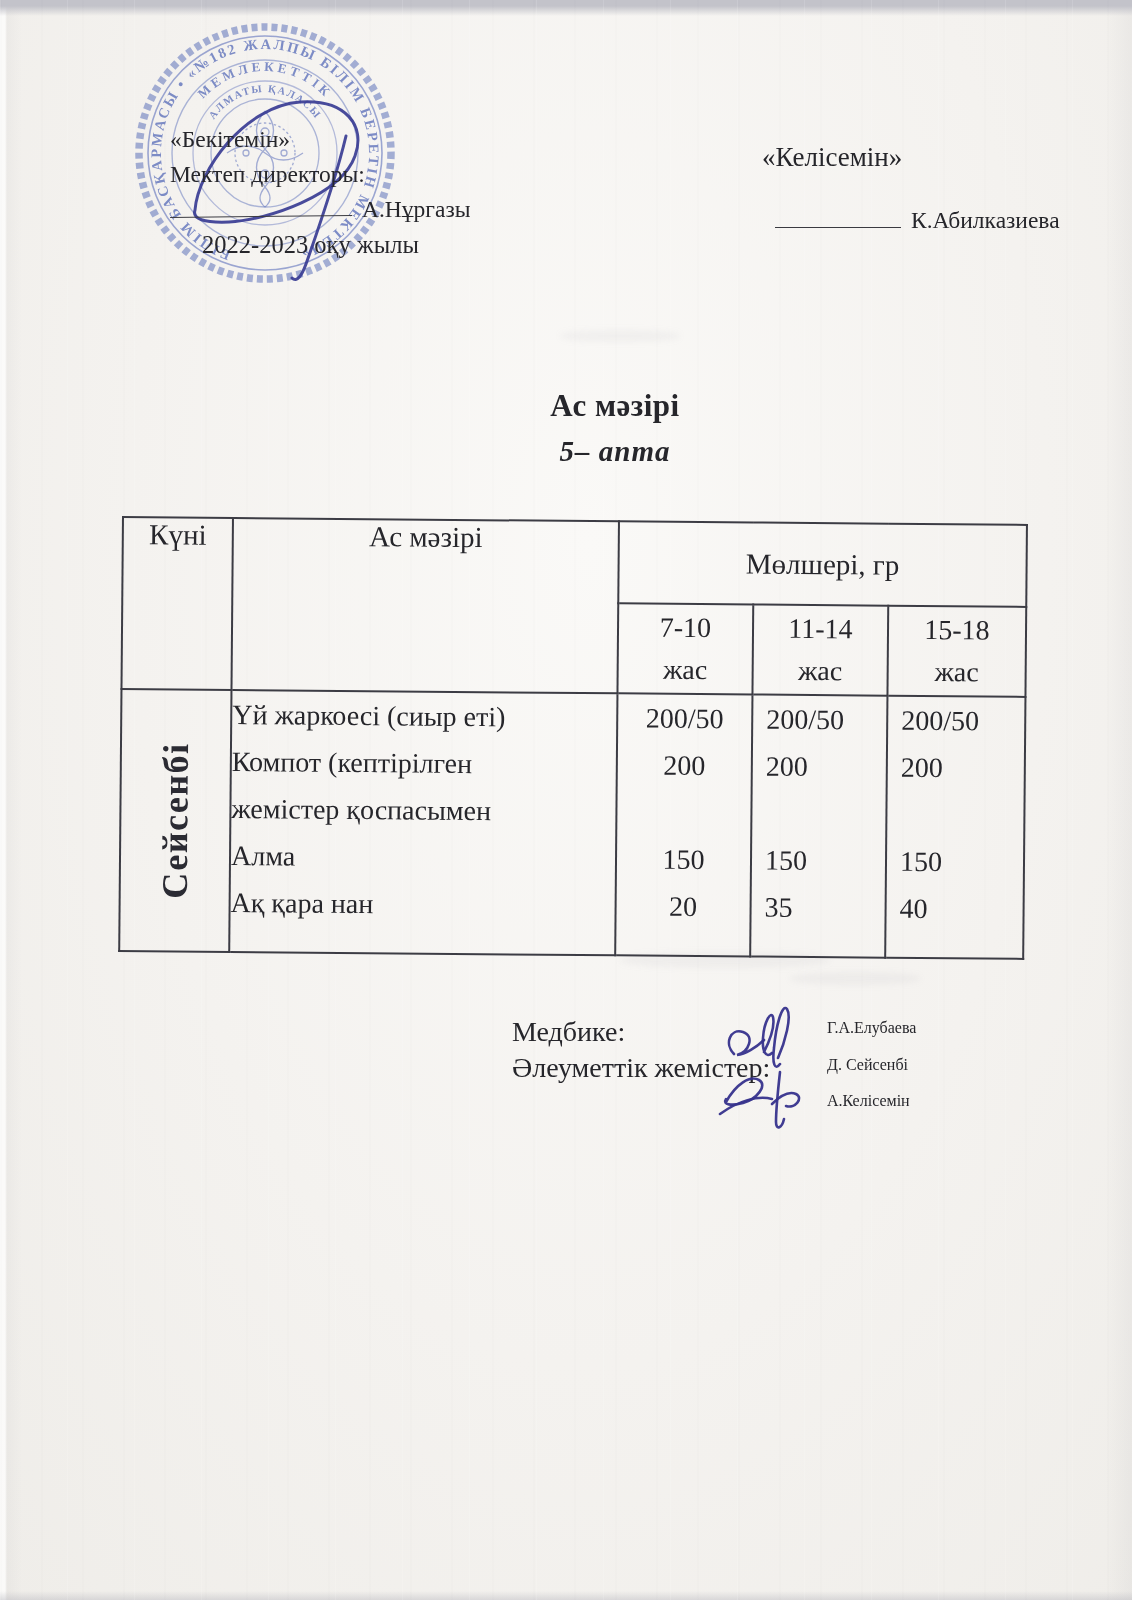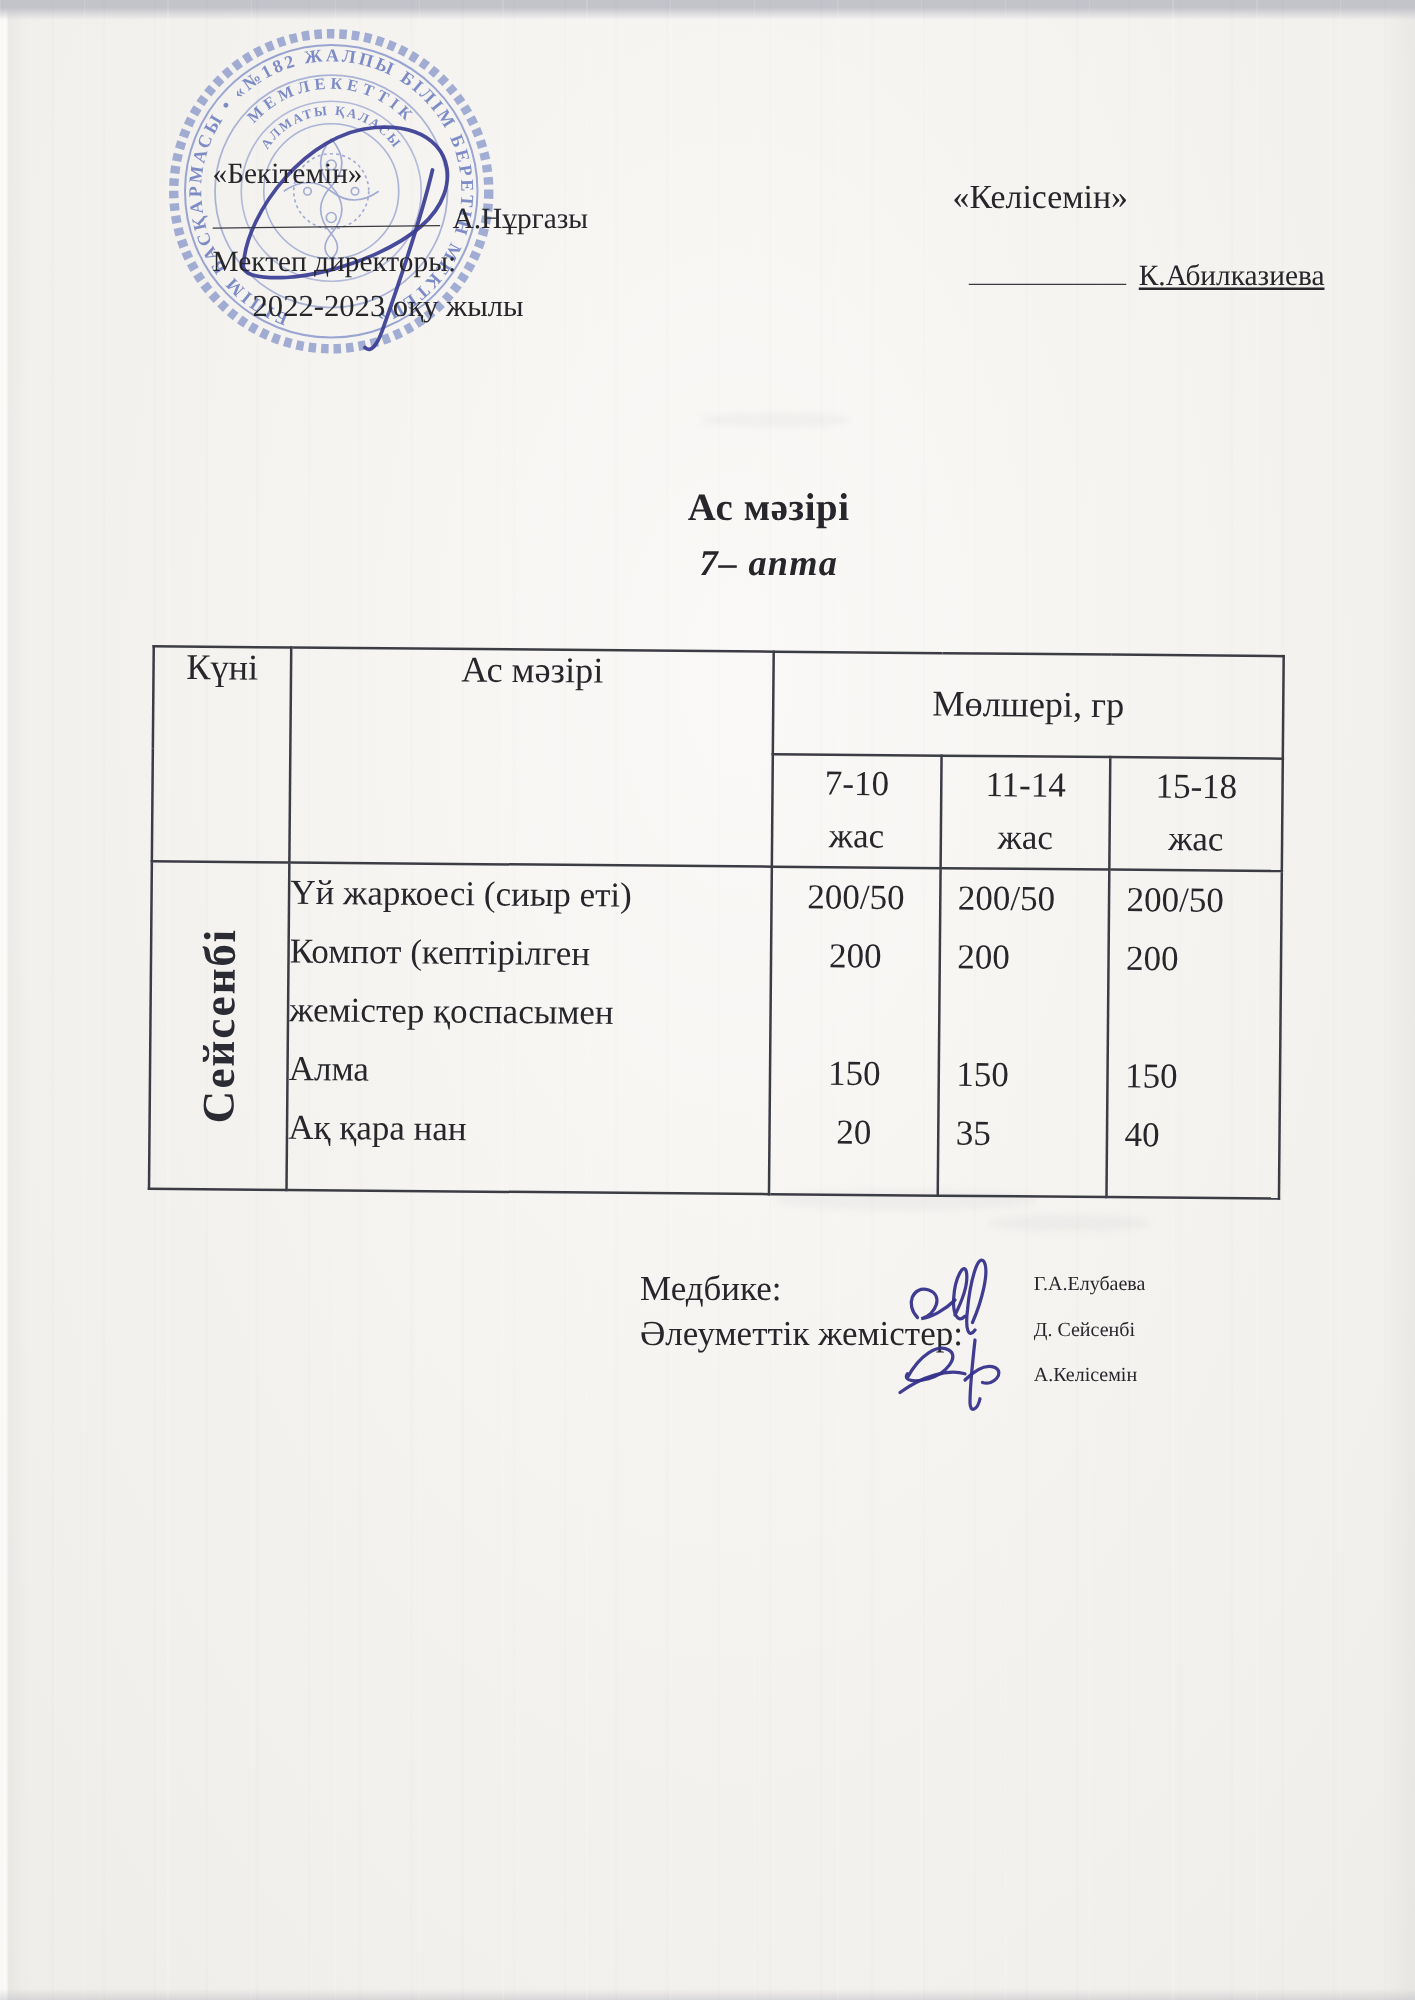--- a/index.html
+++ b/index.html
@@ -24,21 +24,21 @@
 
   
   .approve{position:absolute;left:170px;top:122px;font-size:23.5px;line-height:35px;}
   .approve .yr{font-size:24.5px;margin-left:32px;}
   .blank{display:inline-block;border-bottom:1.6px solid #3a3a40;height:24px;vertical-align:baseline;}
   .blank.b1{width:182px;margin-right:10px;transform:rotate(-.6deg);}
   .blank.b2{width:126px;margin-right:10px;}
 
   
   .agree-q{position:absolute;left:762px;top:142px;font-size:27px;}
-  .agree-sig{position:absolute;left:775px;top:203px;font-size:23.5px;text-decoration:underline;}
+  .agree-sig{position:absolute;left:775px;top:203px;font-size:23.5px;}
 
   
   .title-wrap{position:absolute;left:380px;top:388px;width:470px;text-align:center;}
   .doc-title{font-size:31px;font-weight:bold;letter-spacing:.5px;}
   .doc-subtitle{font-size:29px;font-weight:bold;font-style:italic;margin-top:11px;letter-spacing:1px;}
 
   
   .tbl-wrap{position:absolute;left:122px;top:516px;transform:rotate(.5deg);transform-origin:top left;}
   table.menu{border-collapse:collapse;table-layout:fixed;width:904px;}
   table.menu td,table.menu th{border:2px solid #3c3c44;padding:0;font-weight:normal;}
@@ -119,35 +119,35 @@
 
   <svg class="svg-sig-top" width="260" height="230" viewBox="0 0 260 230">
     <g fill="none" stroke="rgba(56,60,148,.92)" stroke-width="3" stroke-linecap="round">
       <path d="M 45 132 C 48 92 95 28 150 24 C 196 21 216 48 205 78 C 191 117 118 142 79 144 C 54 145 42 141 45 132"></path>
       <path d="M 196 58 C 186 100 168 152 156 186 C 152 197 147 205 142 200"></path>
     </g>
   </svg>
 
   <div class="approve">
     <div>«Бекітемін»</div>
+    <div>Мектеп директоры:</div>
     <div>
       <span class="blank b1"></span><span>А.Нұргазы</span>
     </div>
-    <div>Мектеп директоры:</div>
     <div class="yr">2022-2023 оқу жылы</div>
   </div>
 
   <div class="agree-q">«Келісемін»</div>
   <div class="agree-sig">
     <span class="blank b2"></span><span>К.Абилказиева</span>
   </div>
 
   <div class="title-wrap">
     <div class="doc-title">Ас мәзірі</div>
-    <div class="doc-subtitle">7– апта</div>
+    <div class="doc-subtitle">5– апта</div>
   </div>
 
   <div class="tbl-wrap">
     <table class="menu">
       <colgroup>
           <col class="c-day">
           <col class="c-menu">
           <col class="c-a1">
           <col class="c-a2">
           <col class="c-a3">

